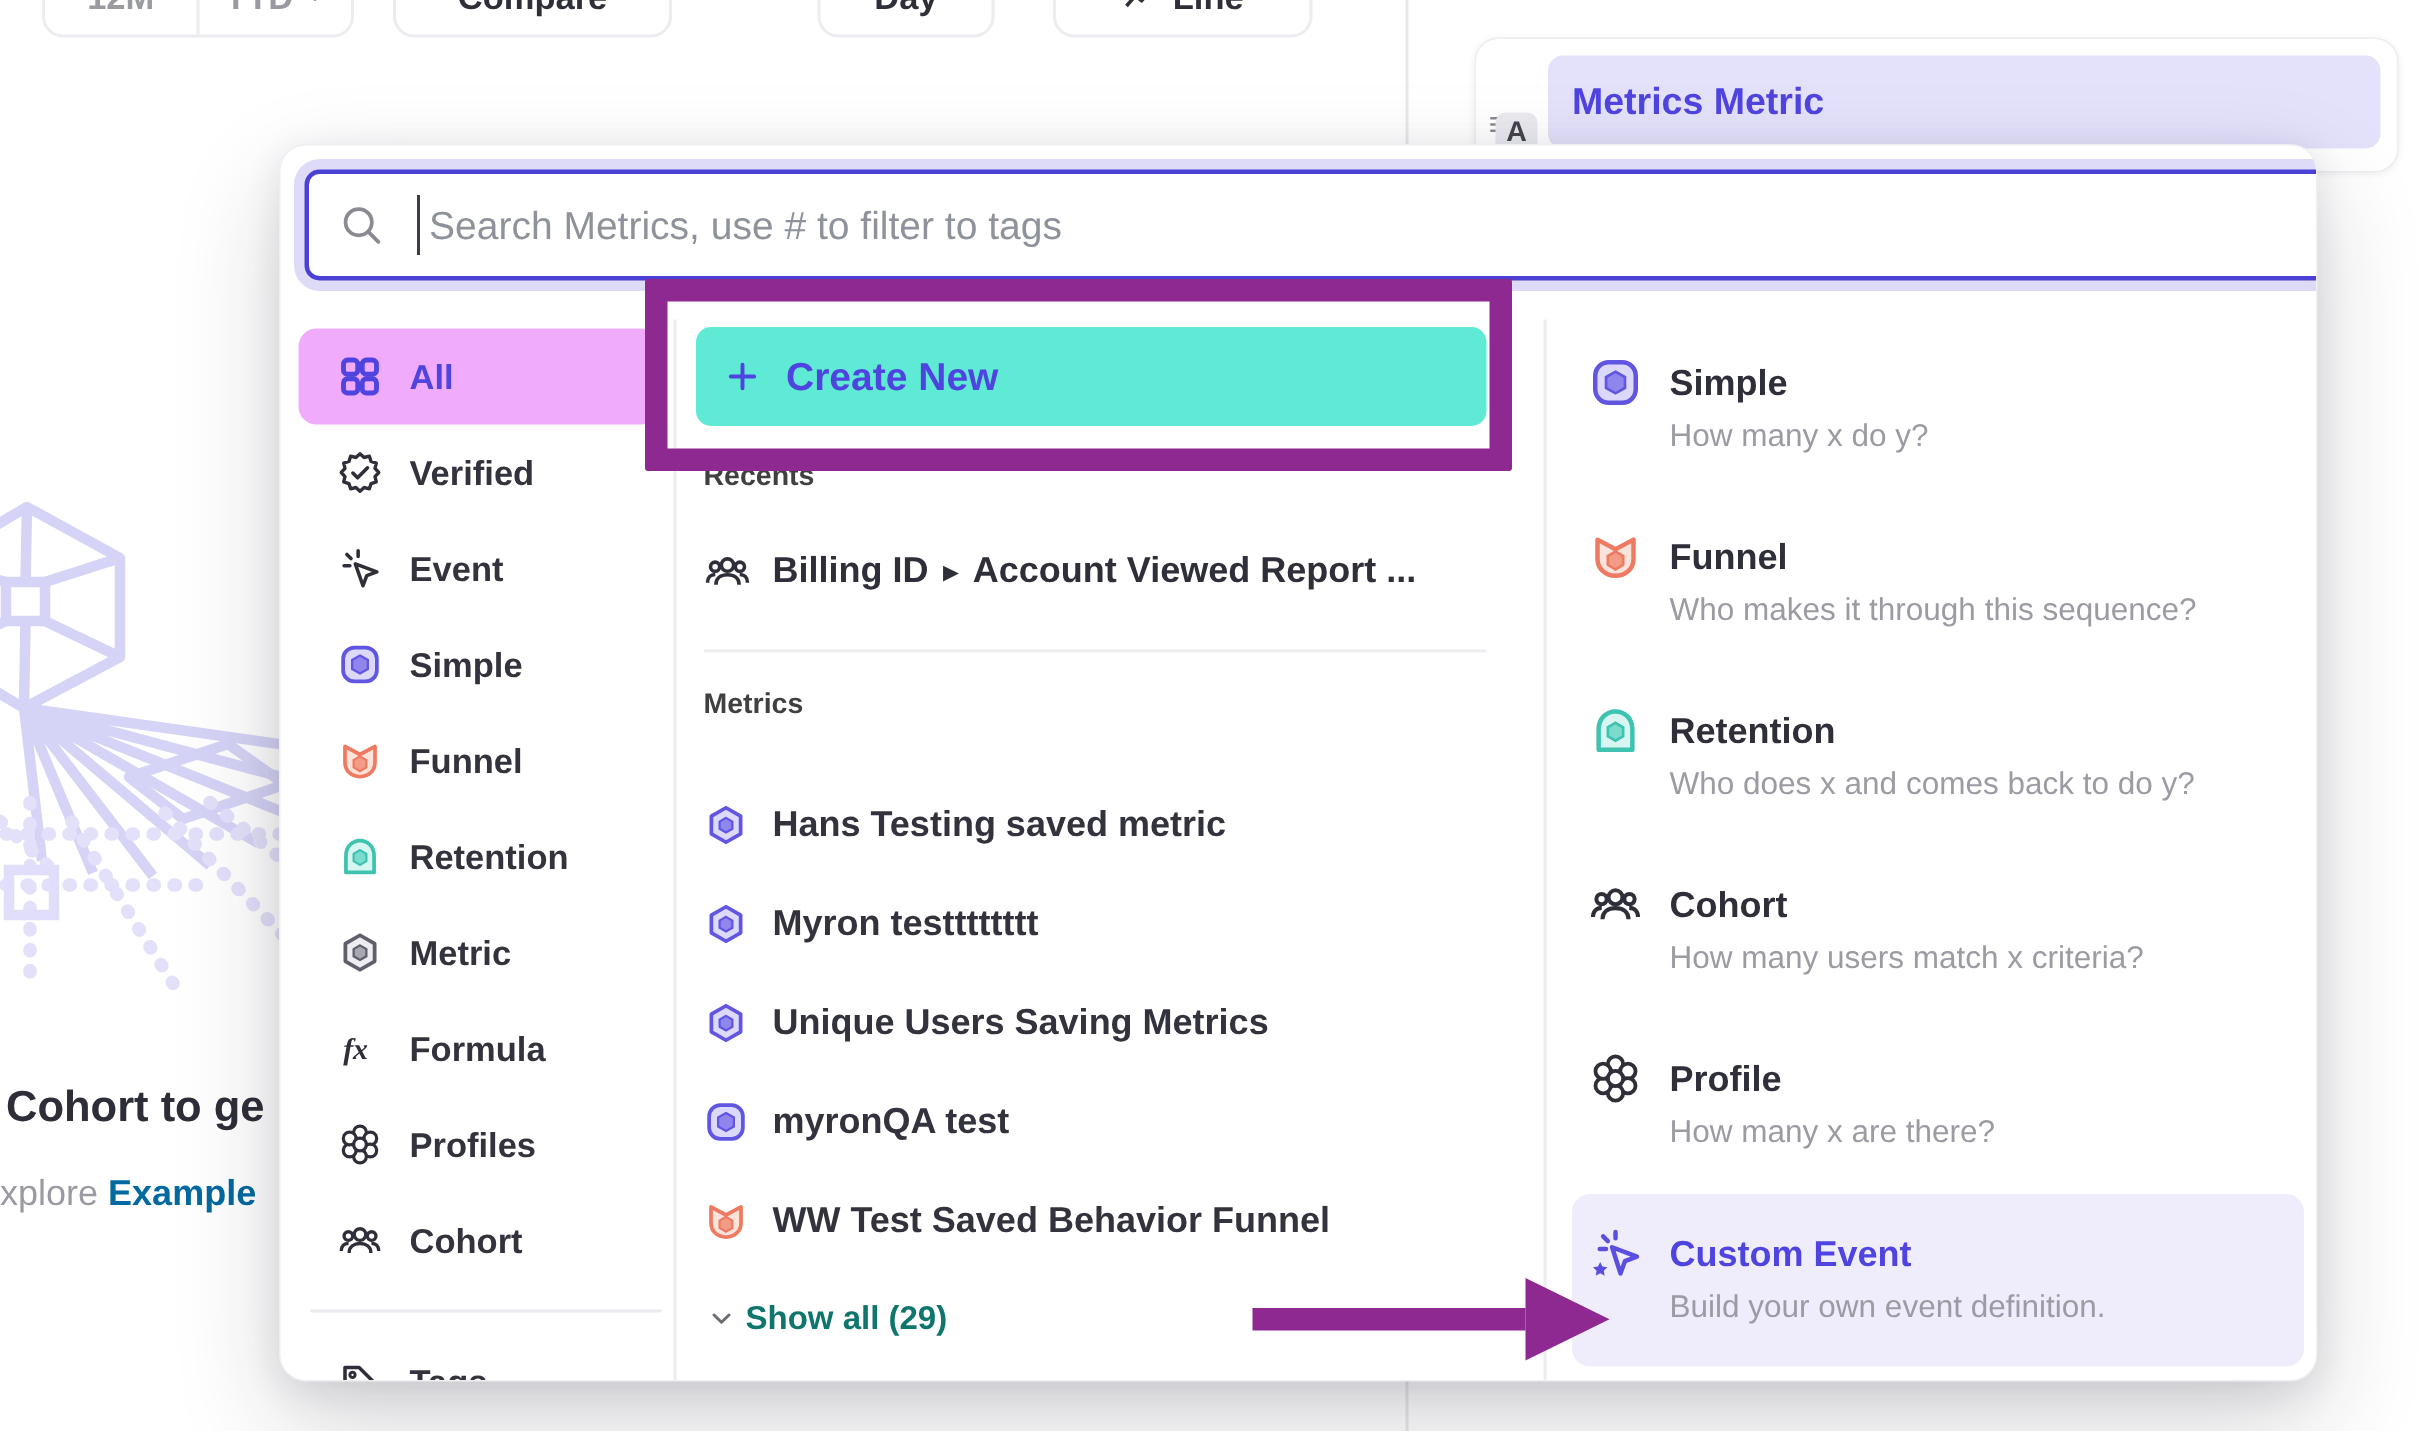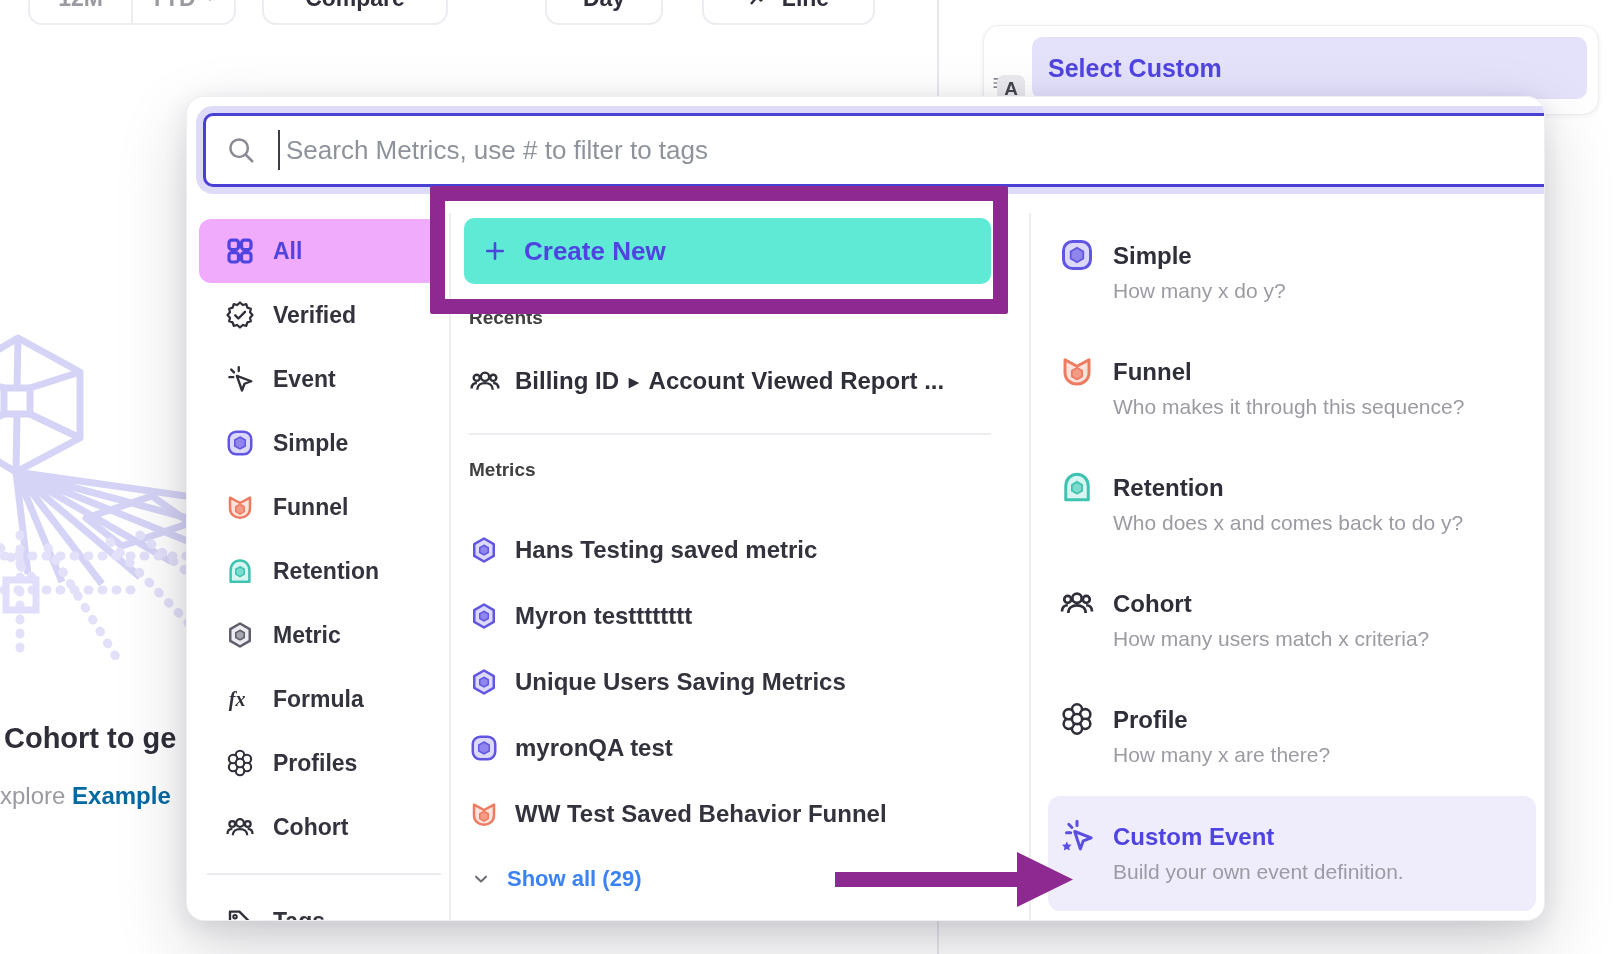--- a/index.html
+++ b/index.html
@@ -56,22 +56,22 @@
           font-size:26px;font-weight:700;color:#4F44E0;}
   .sec-h{position:absolute;left:282px;font-size:19px;font-weight:700;color:#404040;}
   .recent{position:absolute;left:282px;top:258px;height:52px;display:flex;align-items:center;
           font-size:24px;font-weight:700;color:#2F2F3A;white-space:nowrap;}
   .recent svg{margin-right:14px;}
   .recent .sep{font-size:19px;margin:0 10px;}
   .hdiv{position:absolute;left:282px;top:336px;width:522px;height:2px;background:#EDEDF1;}
   .mlist{position:absolute;left:282px;top:420px;width:522px;}
   .mrow{display:flex;align-items:center;height:66px;font-size:24px;font-weight:700;color:#33333D;white-space:nowrap;}
   .mrow svg{margin-right:16px;flex:0 0 auto;}
-  .showall{position:absolute;left:284px;top:760px;height:44px;display:flex;align-items:center;gap:16px;
-           font-size:22px;font-weight:700;color:#3b82f6;}
+  .showall{position:absolute;left:284px;top:760px;height:44px;display:flex;align-items:center;gap:6px;
+           font-size:22px;font-weight:700;color:#0f766e;}
   
   .hl{position:absolute;left:861px;top:699px;width:488px;height:115px;background:#EFEDFC;border-radius:12px;}
   .type-row{position:absolute;left:872px;width:470px;}
   .type-row .ticon{position:absolute;left:0;top:16px;}
   .type-title{margin-left:54px;padding-top:18px;font-size:24px;font-weight:700;color:#2F2F3A;line-height:34px;}
   .type-desc{margin-left:54px;margin-top:5px;font-size:21px;color:#9B9BA3;line-height:26px;}
   .type-row.hlrow .type-title{color:#4F44E0;}
   
   .anno-box{position:absolute;left:430px;top:186px;width:578px;height:128px;border:15px solid #8E2992;
             box-sizing:border-box;border-radius:2px;z-index:20;pointer-events:none;}
@@ -122,21 +122,21 @@
       </svg>
     <span>Line</span>
   </div>
 
   <div class="metric-card">
     <svg class="drag-handle" width="20" height="20" viewBox="0 0 24 24">
         <path d="M5 7 H19 M5 12 H19 M5 17 H19" stroke="#8A8A93" stroke-width="2" stroke-linecap="round"></path>
       </svg>
     <div class="series-badge">A</div>
     <div class="select-pill">
-        <span>Select Custom</span>
+        <span>Metrics Metric</span>
       </div>
   </div>
 
   <div class="empty-title">Cohort to ge</div>
   <div class="empty-sub"><span>xplore </span><a>Example</a></div>
 
   <div class="modal">
 
     <div class="search">
       <svg width="30" height="30" viewBox="0 0 24 24">

